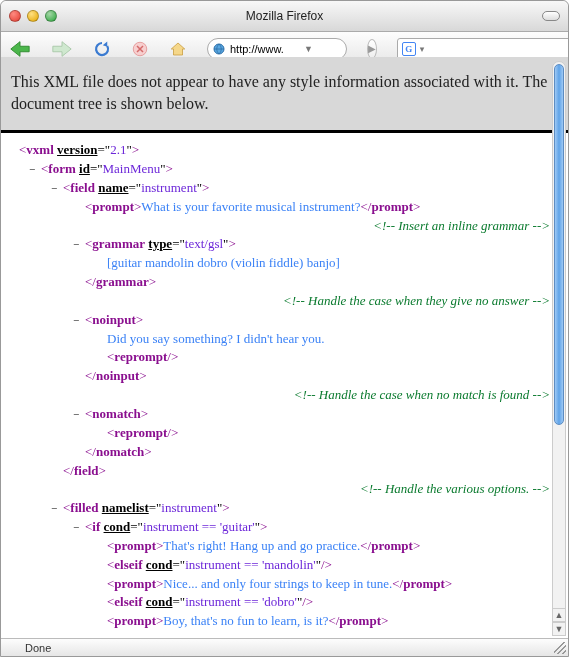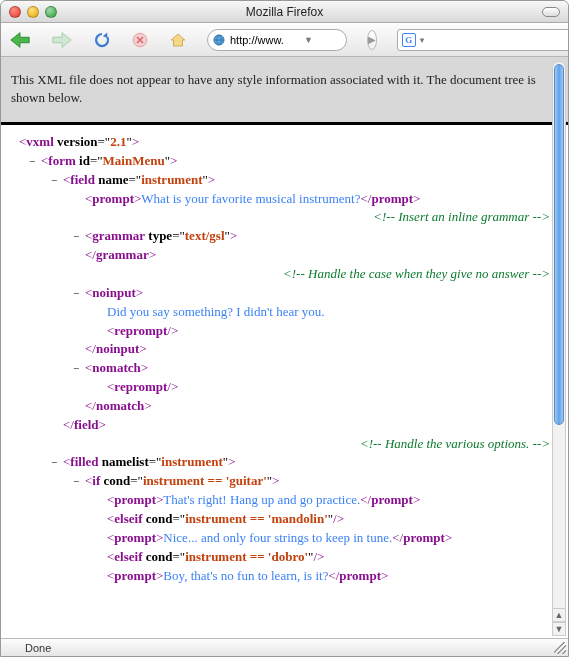--- a/index.html
+++ b/index.html
@@ -8,21 +8,21 @@
   font-size: 11px;
   background: #fff;
   width: 569px;
   height: 657px;
   overflow: hidden;
   position: relative;
   border: 1px solid #999;
   border-radius: 6px 6px 0 0;
 }
 .titlebar {
-  height: 22px;
+  height: 31px;
   background: linear-gradient(to bottom, #f8f8f8, #d8d8d8);
   border-bottom: 1px solid #aaa;
   display: flex;
   align-items: center;
   position: relative;
   border-radius: 6px 6px 0 0;
 }
 .traffic-lights {
   display: flex;
   gap: 6px;
@@ -152,21 +152,21 @@
   display:flex; flex-direction:column;
 }
 .scroll-arrows div {
   flex:1; display:flex; align-items:center; justify-content:center;
   color:#666; font-size:9px;
   background:#f2f2f2; border:1px solid #ccc;
 }
 .notice {
   background: #d8d8d8;
   padding: 14px 10px 16px;
-  font-size: 13px;
+  font-size: 16px;
   font-family: Georgia, "Times New Roman", serif;
   color: #222;
   border-bottom: 3px solid #000;
   line-height: 1.35;
 }
 .content {
   padding: 8px 0 4px 4px;
   font-family: Georgia, "Times New Roman", serif;
   font-size: 13px;
   line-height: 1.45;
@@ -179,22 +179,22 @@
 .twisty {
   position: absolute;
   left: -12px;
   top: 2px;
   width: 10px;
   color: #000;
   font-size: 11px;
   cursor: default;
 }
 .tg { color: #8a0f8f; } 
-.an { color: #000; font-weight: bold; } 
-.av { color: #c2410c; font-weight: bold; } 
+.an { color: #000; font-weight: bold; text-decoration: underline; } 
+.av { color: #6d28d9; } 
 .pc { color: #8a0f8f; } 
 .eq { color: #000; }
 .cm { color: #0a7a2e; font-style: italic; text-align: right; } 
 .tx { color: #3b82f6; }
 .tag-line b { font-weight: bold; }
 .statusbar {
   position: absolute;
   left: 0; right: 0; bottom: 0;
   height: 18px;
   background: linear-gradient(to bottom, #fdfdfd, #e6e6e6);
@@ -292,32 +292,36 @@
           <div class="children">
             <div class="node" style="position:relative">
               <span class="twisty">−</span>
               <span><span class="pc">&lt;</span><b class="tg">field</b> <b class="an">name</b>="<span class="av">instrument</span>"<span class="pc">&gt;</span></span>
               <div class="children">
                 <div><span class="pc">&lt;</span><b class="tg">prompt</b><span class="pc">&gt;</span><span class="tx">What is your favorite musical instrument?</span><span class="pc">&lt;/</span><b class="tg">prompt</b><span class="pc">&gt;</span></div>
                 <div class="cm">&lt;!-- Insert an inline grammar --&gt;</div>
                 <div class="node" style="position:relative">
                   <span class="twisty">−</span>
                   <span><span class="pc">&lt;</span><b class="tg">grammar</b> <b class="an">type</b>="<span class="av">text/gsl</span>"<span class="pc">&gt;</span></span>
+                  <div class="children">
+                    <div class="tx">[guitar mandolin dobro (violin fiddle) banjo]</div>
+                  </div>
                   <div><span class="pc">&lt;/</span><b class="tg">grammar</b><span class="pc">&gt;</span></div>
                 </div>
                 <div class="cm">&lt;!-- Handle the case when they give no answer --&gt;</div>
                 <div class="node" style="position:relative">
                   <span class="twisty">−</span>
                   <span><span class="pc">&lt;</span><b class="tg">noinput</b><span class="pc">&gt;</span></span>
                   <div class="children">
                     <div class="tx">Did you say something? I didn't hear you.</div>
                     <div><span class="pc">&lt;</span><b class="tg">reprompt</b><span class="pc">/&gt;</span></div>
                   </div>
                   <div><span class="pc">&lt;/</span><b class="tg">noinput</b><span class="pc">&gt;</span></div>
                 </div>
+                <div class="cm">&lt;!-- Handle the case when no match is found --&gt;</div>
                 <div class="node" style="position:relative">
                   <span class="twisty">−</span>
                   <span><span class="pc">&lt;</span><b class="tg">nomatch</b><span class="pc">&gt;</span></span>
                   <div class="children">
                     <div><span class="pc">&lt;</span><b class="tg">reprompt</b><span class="pc">/&gt;</span></div>
                   </div>
                   <div><span class="pc">&lt;/</span><b class="tg">nomatch</b><span class="pc">&gt;</span></div>
                 </div>
               </div>
               <div><span class="pc">&lt;/</span><b class="tg">field</b><span class="pc">&gt;</span></div>

